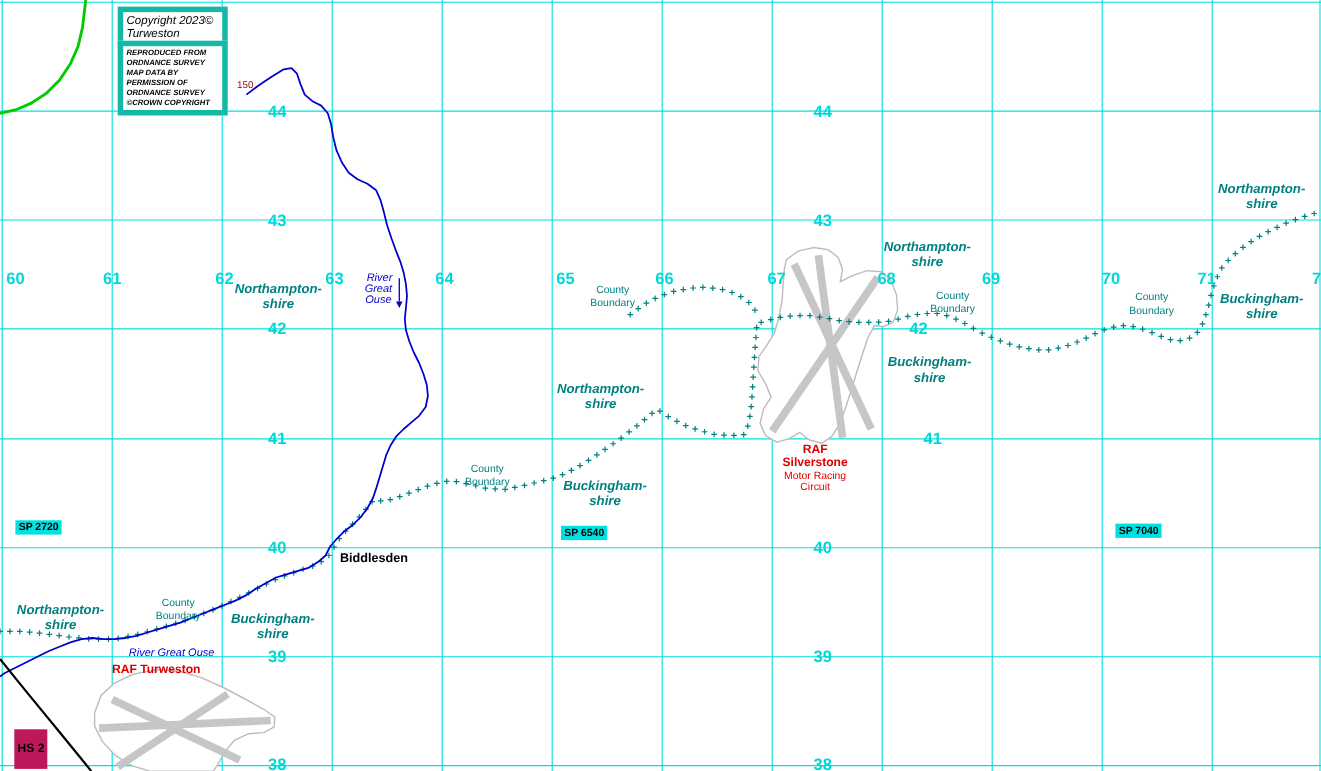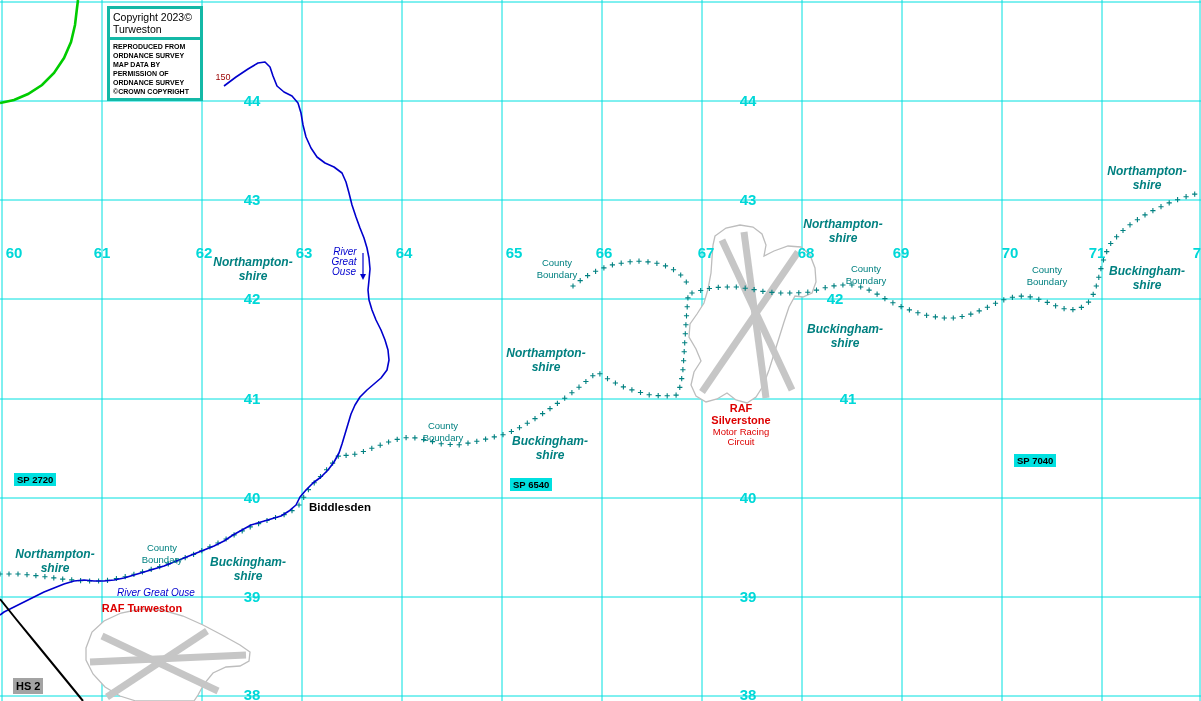--- a/index.html
+++ b/index.html
@@ -22,28 +22,28 @@
   .grid-num{font-size:15px;font-weight:bold;fill:#00d8d8;text-anchor:middle;}
   .county-name{font-size:12px;font-weight:bold;font-style:italic;fill:#008080;text-anchor:middle;}
   .boundary-name{font-size:9.5px;fill:#008080;text-anchor:middle;}
   .river-name{font-size:10px;font-style:italic;fill:#0000cd;text-anchor:middle;}
   .raf-title{font-size:11px;font-weight:bold;fill:#dd0000;text-anchor:middle;}
   .raf-sub{font-size:9.5px;fill:#dd0000;text-anchor:middle;}
   .place{font-size:11.5px;font-weight:bold;fill:#000000;text-anchor:middle;}
   .spot{font-size:9px;fill:#990000;text-anchor:middle;}
 
   
-  .copy-box{position:absolute;background:#ffffff;border:3px solid #14b8a6;padding:2px 3px;min-width:84px;white-space:nowrap;color:#000;}
+  .copy-box{position:absolute;background:#ffffff;border:5px solid #14b8a6;padding:2px 3px;min-width:84px;white-space:nowrap;color:#000;font-style:italic;}
   .copy-box-1{left:107px;top:6px;font-size:10.5px;line-height:12px;}
   .copy-box-2{left:107px;top:37px;font-size:7px;font-weight:bold;line-height:9px;}
   .sp-ref{position:absolute;background:#00e0e0;color:#000;font-size:9.5px;font-weight:bold;padding:1px 3px;white-space:nowrap;}
   .sp-ref-1{left:14px;top:473px;}
   .sp-ref-2{left:510px;top:478px;text-align:right;}
-  .sp-ref-3{left:1014px;top:454px;}
-  .hs2-badge{position:absolute;left:13px;top:663px;background:#a3a3a3;color:#000;font-size:11px;font-weight:bold;padding:2px 3px;white-space:nowrap;margin-top:15px;}
+  .sp-ref-3{left:1014px;top:476px;}
+  .hs2-badge{position:absolute;left:13px;top:663px;background:#be185d;color:#000;font-size:11px;font-weight:bold;padding:12px 3px;white-space:nowrap;}
 </style>
 </head>
 <body>
 
 <div id="map">
   <svg id="map-svg" width="1201" height="701" viewBox="0 0 1201 701">
       <line x1="0" y1="2" x2="1201" y2="2" class="gridline"></line>
       <line x1="0" y1="101" x2="1201" y2="101" class="gridline"></line>
       <line x1="0" y1="200" x2="1201" y2="200" class="gridline"></line>
       <line x1="0" y1="299" x2="1201" y2="299" class="gridline"></line>

